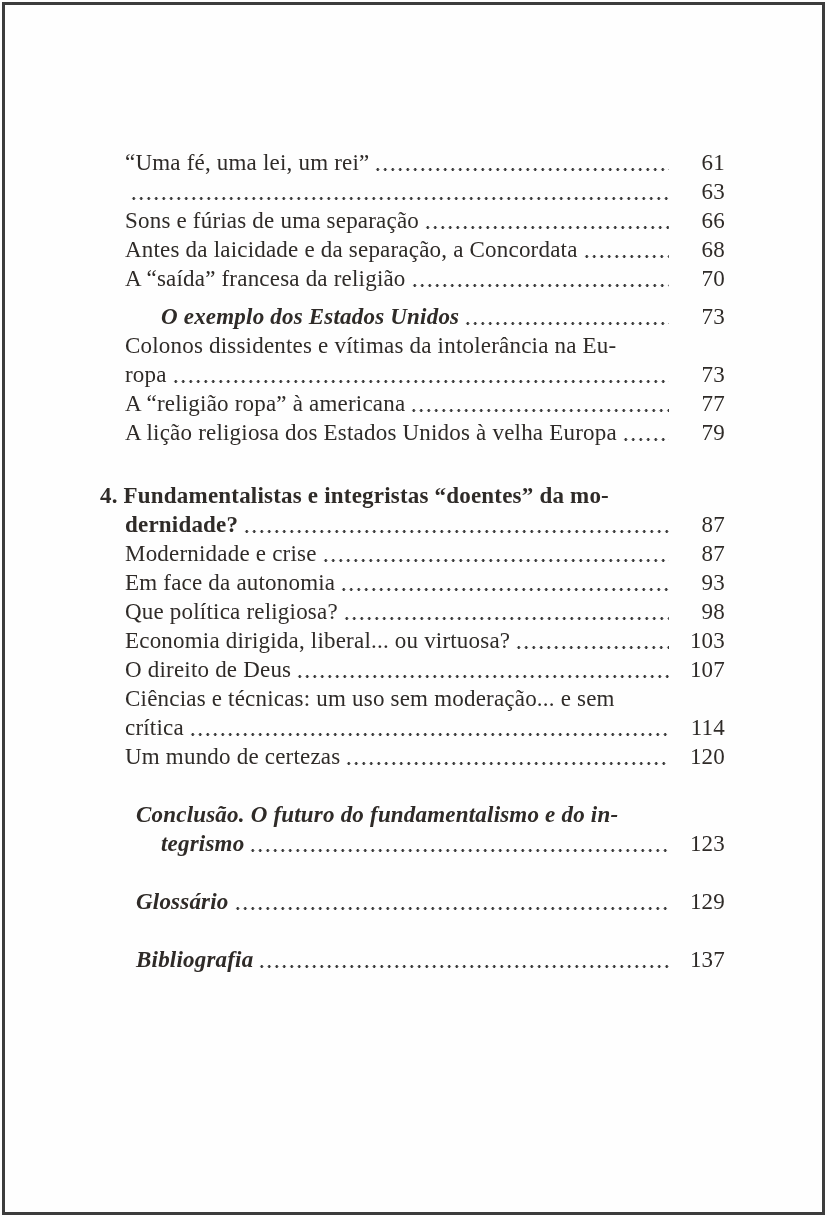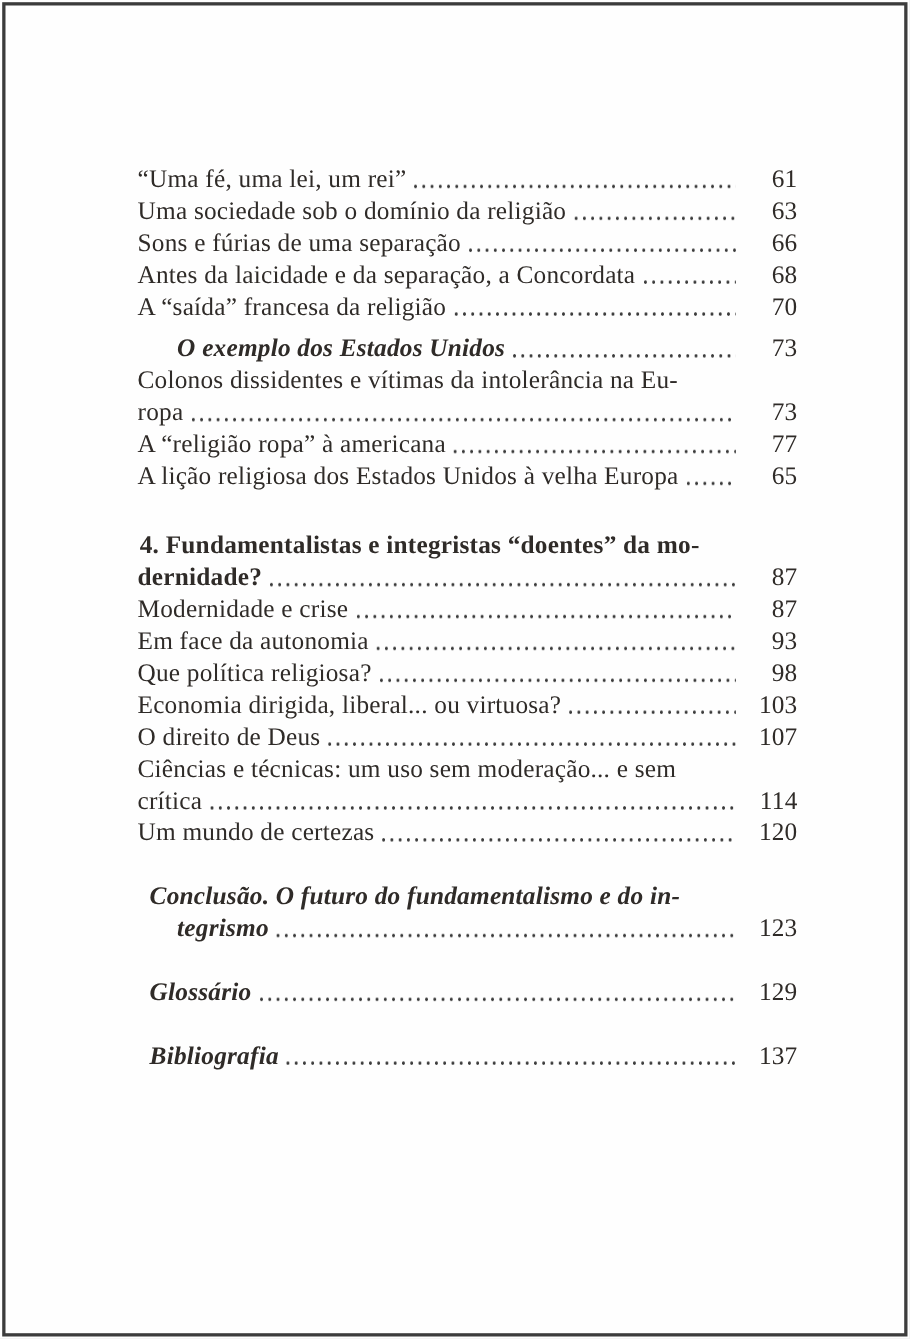--- a/index.html
+++ b/index.html
@@ -33,21 +33,21 @@
     align-items: baseline;
     line-height: 29px;
     font-size: 23px;
     letter-spacing: 0.2px;
   }
   .row.indent-1 { padding-left: 25px; }
   .row.bold { font-weight: bold; }
   .row.bolditalic { font-weight: bold; font-style: italic; margin-left: 36px; }
   .row.gap-s { margin-top: 9px; }
   .row.gap-m { margin-top: 29px; }
-  .row.gap-l { margin-top: 34px; margin-left: 27px; }
+  .row.gap-l { margin-top: 34px; }
   .title { white-space: pre; }
   .leader {
     flex: 1;
     min-width: 0;
     margin: 0 12px 0 5px;
     align-self: stretch;
     background-image: radial-gradient(circle, #3b3b3b 1.2px, rgba(0,0,0,0) 1.7px);
     background-size: 7.5px 5px;
     background-repeat: repeat-x;
     background-position: left 0px bottom 5px;
@@ -68,21 +68,20 @@
 <div class="page">
   <div class="frame"></div>
   <div class="toc" id="toc">
   <div class="row indent-1">
     <span class="title">“Uma fé, uma lei, um rei”</span>
     <span class="leader"></span>
     <span class="page-num">61</span>
   </div>
 
   <div class="row indent-1">
-    <span class="title">Uma sociedade sob o domínio da religião</span>
     <span class="leader"></span>
     <span class="page-num">63</span>
   </div>
 
   <div class="row indent-1">
     <span class="title">Sons e fúrias de uma separação</span>
     <span class="leader"></span>
     <span class="page-num">66</span>
   </div>
 
@@ -119,21 +118,21 @@
 
   <div class="row indent-1">
     <span class="title">A “religião ropa” à americana</span>
     <span class="leader"></span>
     <span class="page-num">77</span>
   </div>
 
   <div class="row indent-1">
     <span class="title">A lição religiosa dos Estados Unidos à velha Europa</span>
     <span class="leader"></span>
-    <span class="page-num">65</span>
+    <span class="page-num">79</span>
   </div>
 
   <div class="row bold no-dots gap-l hide-page">
     <span class="title">4. Fundamentalistas e integristas “doentes” da mo-</span>
     <span class="leader"></span>
     <span class="page-num"></span>
   </div>
 
   <div class="row bold indent-1">
     <span class="title">dernidade?</span>

